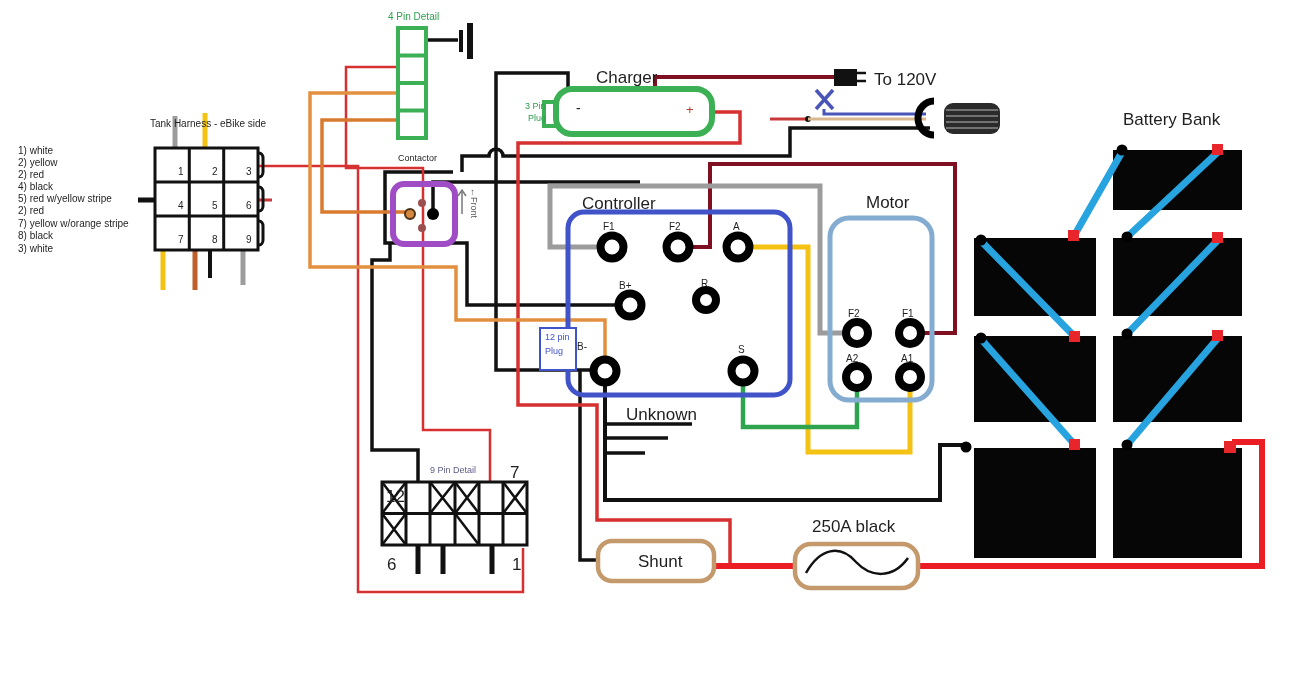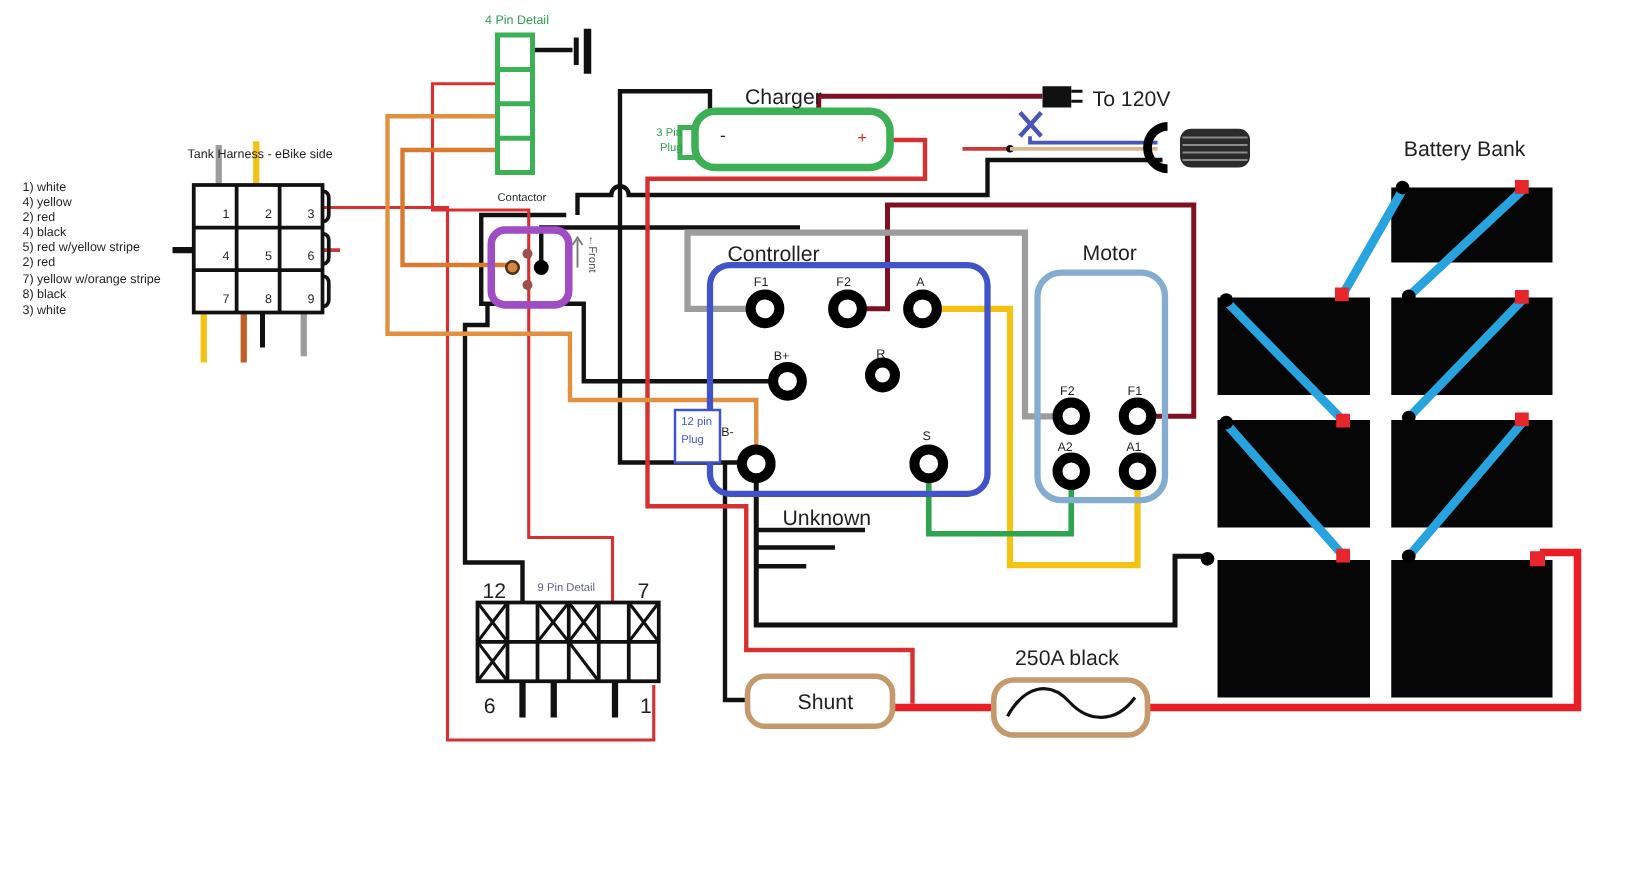--- a/index.html
+++ b/index.html
@@ -192,21 +192,21 @@
         <rect x="1212" y="144" width="11" height="11"></rect>
     <rect x="1212" y="232" width="11" height="11"></rect>
         <rect x="1069" y="331" width="11" height="11"></rect>
     <rect x="1212" y="330" width="11" height="11"></rect>
         <rect x="1069" y="439" width="11" height="11"></rect>
     <rect x="1224" y="441" width="12" height="12"></rect>
   </g>
 </svg>
 
 <span class="lbl f10" style="left:18px;top:146px">1) white</span>
-<span class="lbl f10" style="left:18px;top:158px">4) yellow</span>
+<span class="lbl f10" style="left:18px;top:158px">2) yellow</span>
 <span class="lbl f10" style="left:18px;top:170px">2) red</span>
 <span class="lbl f10" style="left:18px;top:182px">4) black</span>
 <span class="lbl f10" style="left:18px;top:194px">5) red w/yellow stripe</span>
 <span class="lbl f10" style="left:18px;top:206px">2) red</span>
 <span class="lbl f10" style="left:18px;top:219px">7) yellow w/orange stripe</span>
 <span class="lbl f10" style="left:18px;top:231px">8) black</span>
 <span class="lbl f10" style="left:18px;top:244px">3) white</span>
 
 <span class="lbl f10" style="left:150px;top:119px">Tank Harness - eBike side</span>
 <span class="lbl f10" style="left:178px;top:167px">1</span>
@@ -246,21 +246,21 @@
 <span class="lbl f11" style="left:866px;top:194px">Motor</span>
 <span class="lbl f10" style="left:848px;top:309px">F2</span>
 <span class="lbl f10" style="left:902px;top:309px">F1</span>
 <span class="lbl f10" style="left:846px;top:354px">A2</span>
 <span class="lbl f10" style="left:901px;top:354px">A1</span>
 
 <span class="lbl f11" style="left:1123px;top:111px">Battery Bank</span>
 
 <span class="lbl f11" style="left:626px;top:406px">Unknown</span>
 
-<span class="lbl f11" style="left:386px;top:464px">12</span>
+<span class="lbl f11" style="left:386px;top:488px">12</span>
 <span class="lbl f9 slate" style="left:430px;top:466px">9 Pin Detail</span>
 <span class="lbl f11" style="left:510px;top:464px">7</span>
 <span class="lbl f11" style="left:387px;top:556px">6</span>
 <span class="lbl f11" style="left:512px;top:556px">1</span>
 
 <span class="lbl f11" style="left:638px;top:553px">Shunt</span>
 <span class="lbl f11" style="left:812px;top:518px">250A black</span>
 
 </div>
 

